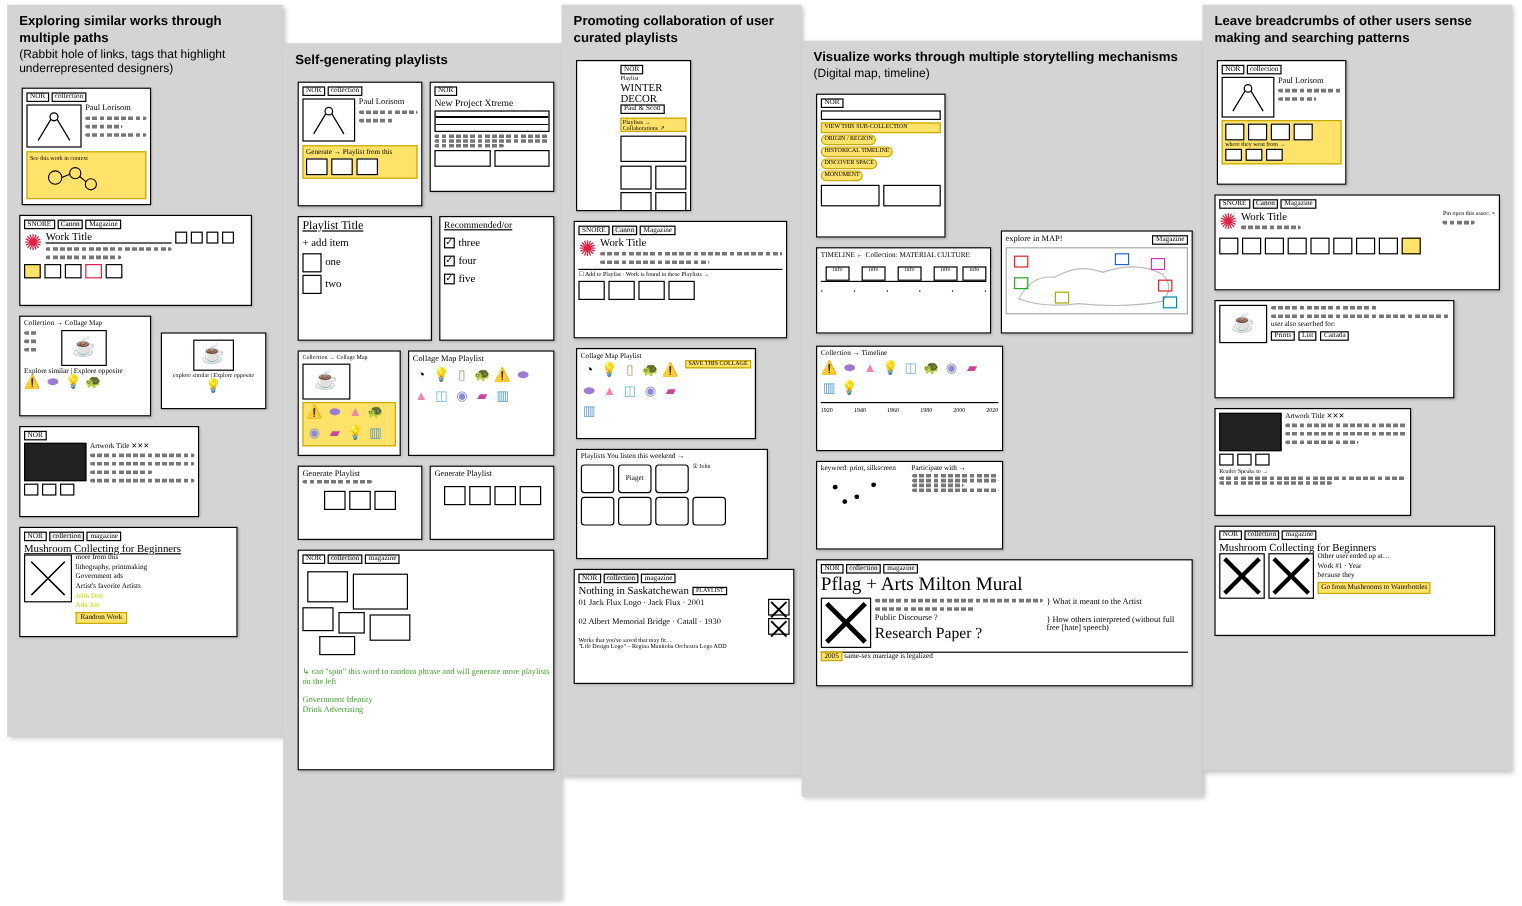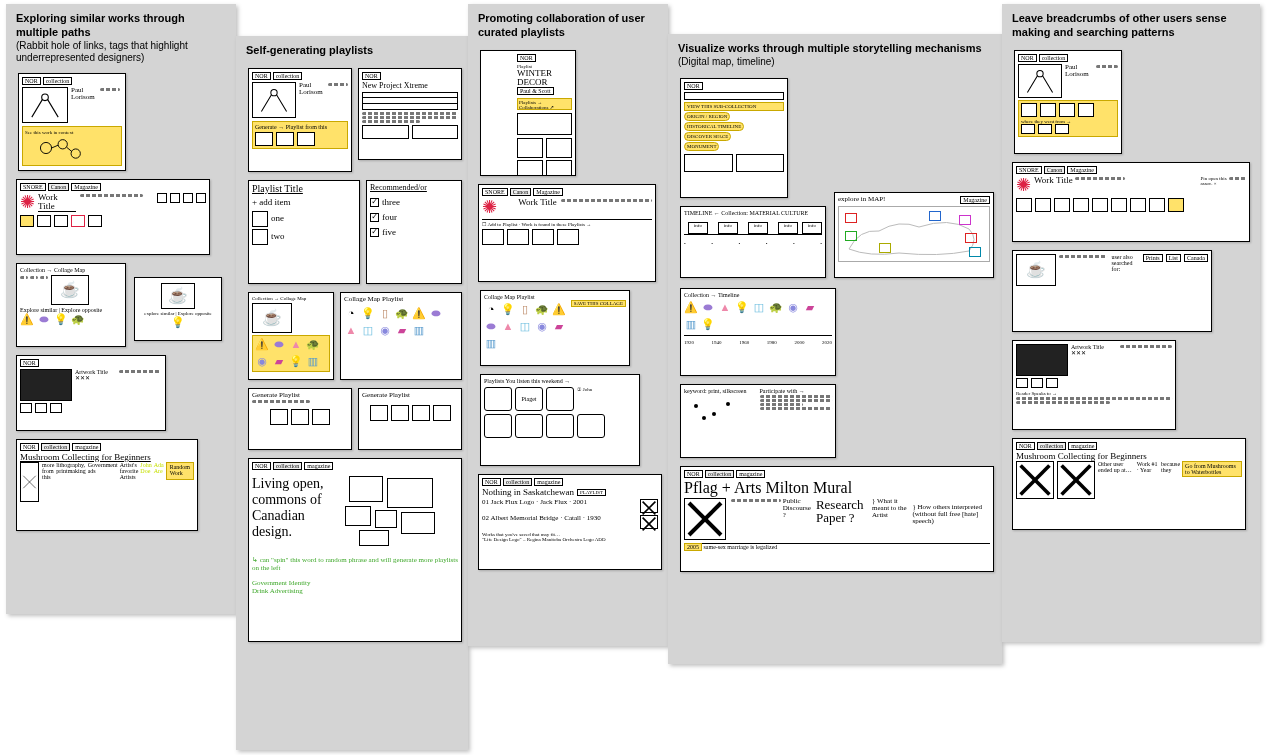--- a/index.html
+++ b/index.html
@@ -57,21 +57,21 @@
     padding: 0 2px;
     font-size: 6px;
     background: #fff;
   }
   .tab.active { background: #eee; }
   .yelbox {
     background: #ffe26a;
     border: 1px solid #c9a800;
   }
   .rowflex { display: flex; gap: 3px; align-items: flex-start; }
-  .colflex { display: flex; flex-direction: row; gap: 2px; justify-content: flex-end; }
+  .colflex { display: flex; flex-direction: column; gap: 2px; justify-content: flex-end; }
   .sq { border: 1px solid #000; background: #fff; }
   .scribble {
     height: 3px;
     background: repeating-linear-gradient(90deg,#777 0,#777 4px,transparent 4px,transparent 6px);
     margin: 1px 0;
     border-radius: 2px;
   }
   .scribble.short { width: 60%; }
   .scribble.tiny { width: 40%; }
   .hand { font-family: "Comic Sans MS","Segoe Script",cursive; }
@@ -373,21 +373,20 @@
         </div>
     </div>
 
     <div class="thumb" style="left:2px; top:394px; width:214px; height:184px;">
       <div class="tabbar">
           <span class="tab">NOR</span>
           <span class="tab active">collection</span>
           <span class="tab">magazine</span>
         </div>
       <div class="rowflex" style="margin-top:6px">
-        <div class="hand" style="font-size:14px;width:90px;line-height:1.15">Living open, commons of Canadian design.</div>
         <div style="flex:1;position:relative;height:72px">
           <div class="sq" style="position:absolute;left:4px;top:0;width:34px;height:26px"></div>
           <div class="sq" style="position:absolute;left:42px;top:2px;width:46px;height:30px"></div>
           <div class="sq" style="position:absolute;left:0;top:30px;width:26px;height:20px"></div>
           <div class="sq" style="position:absolute;left:30px;top:34px;width:22px;height:18px"></div>
           <div class="sq" style="position:absolute;left:56px;top:36px;width:34px;height:22px"></div>
           <div class="sq" style="position:absolute;left:14px;top:54px;width:30px;height:16px"></div>
         </div>
       </div>
       <div class="greentext" style="margin-top:8px">

